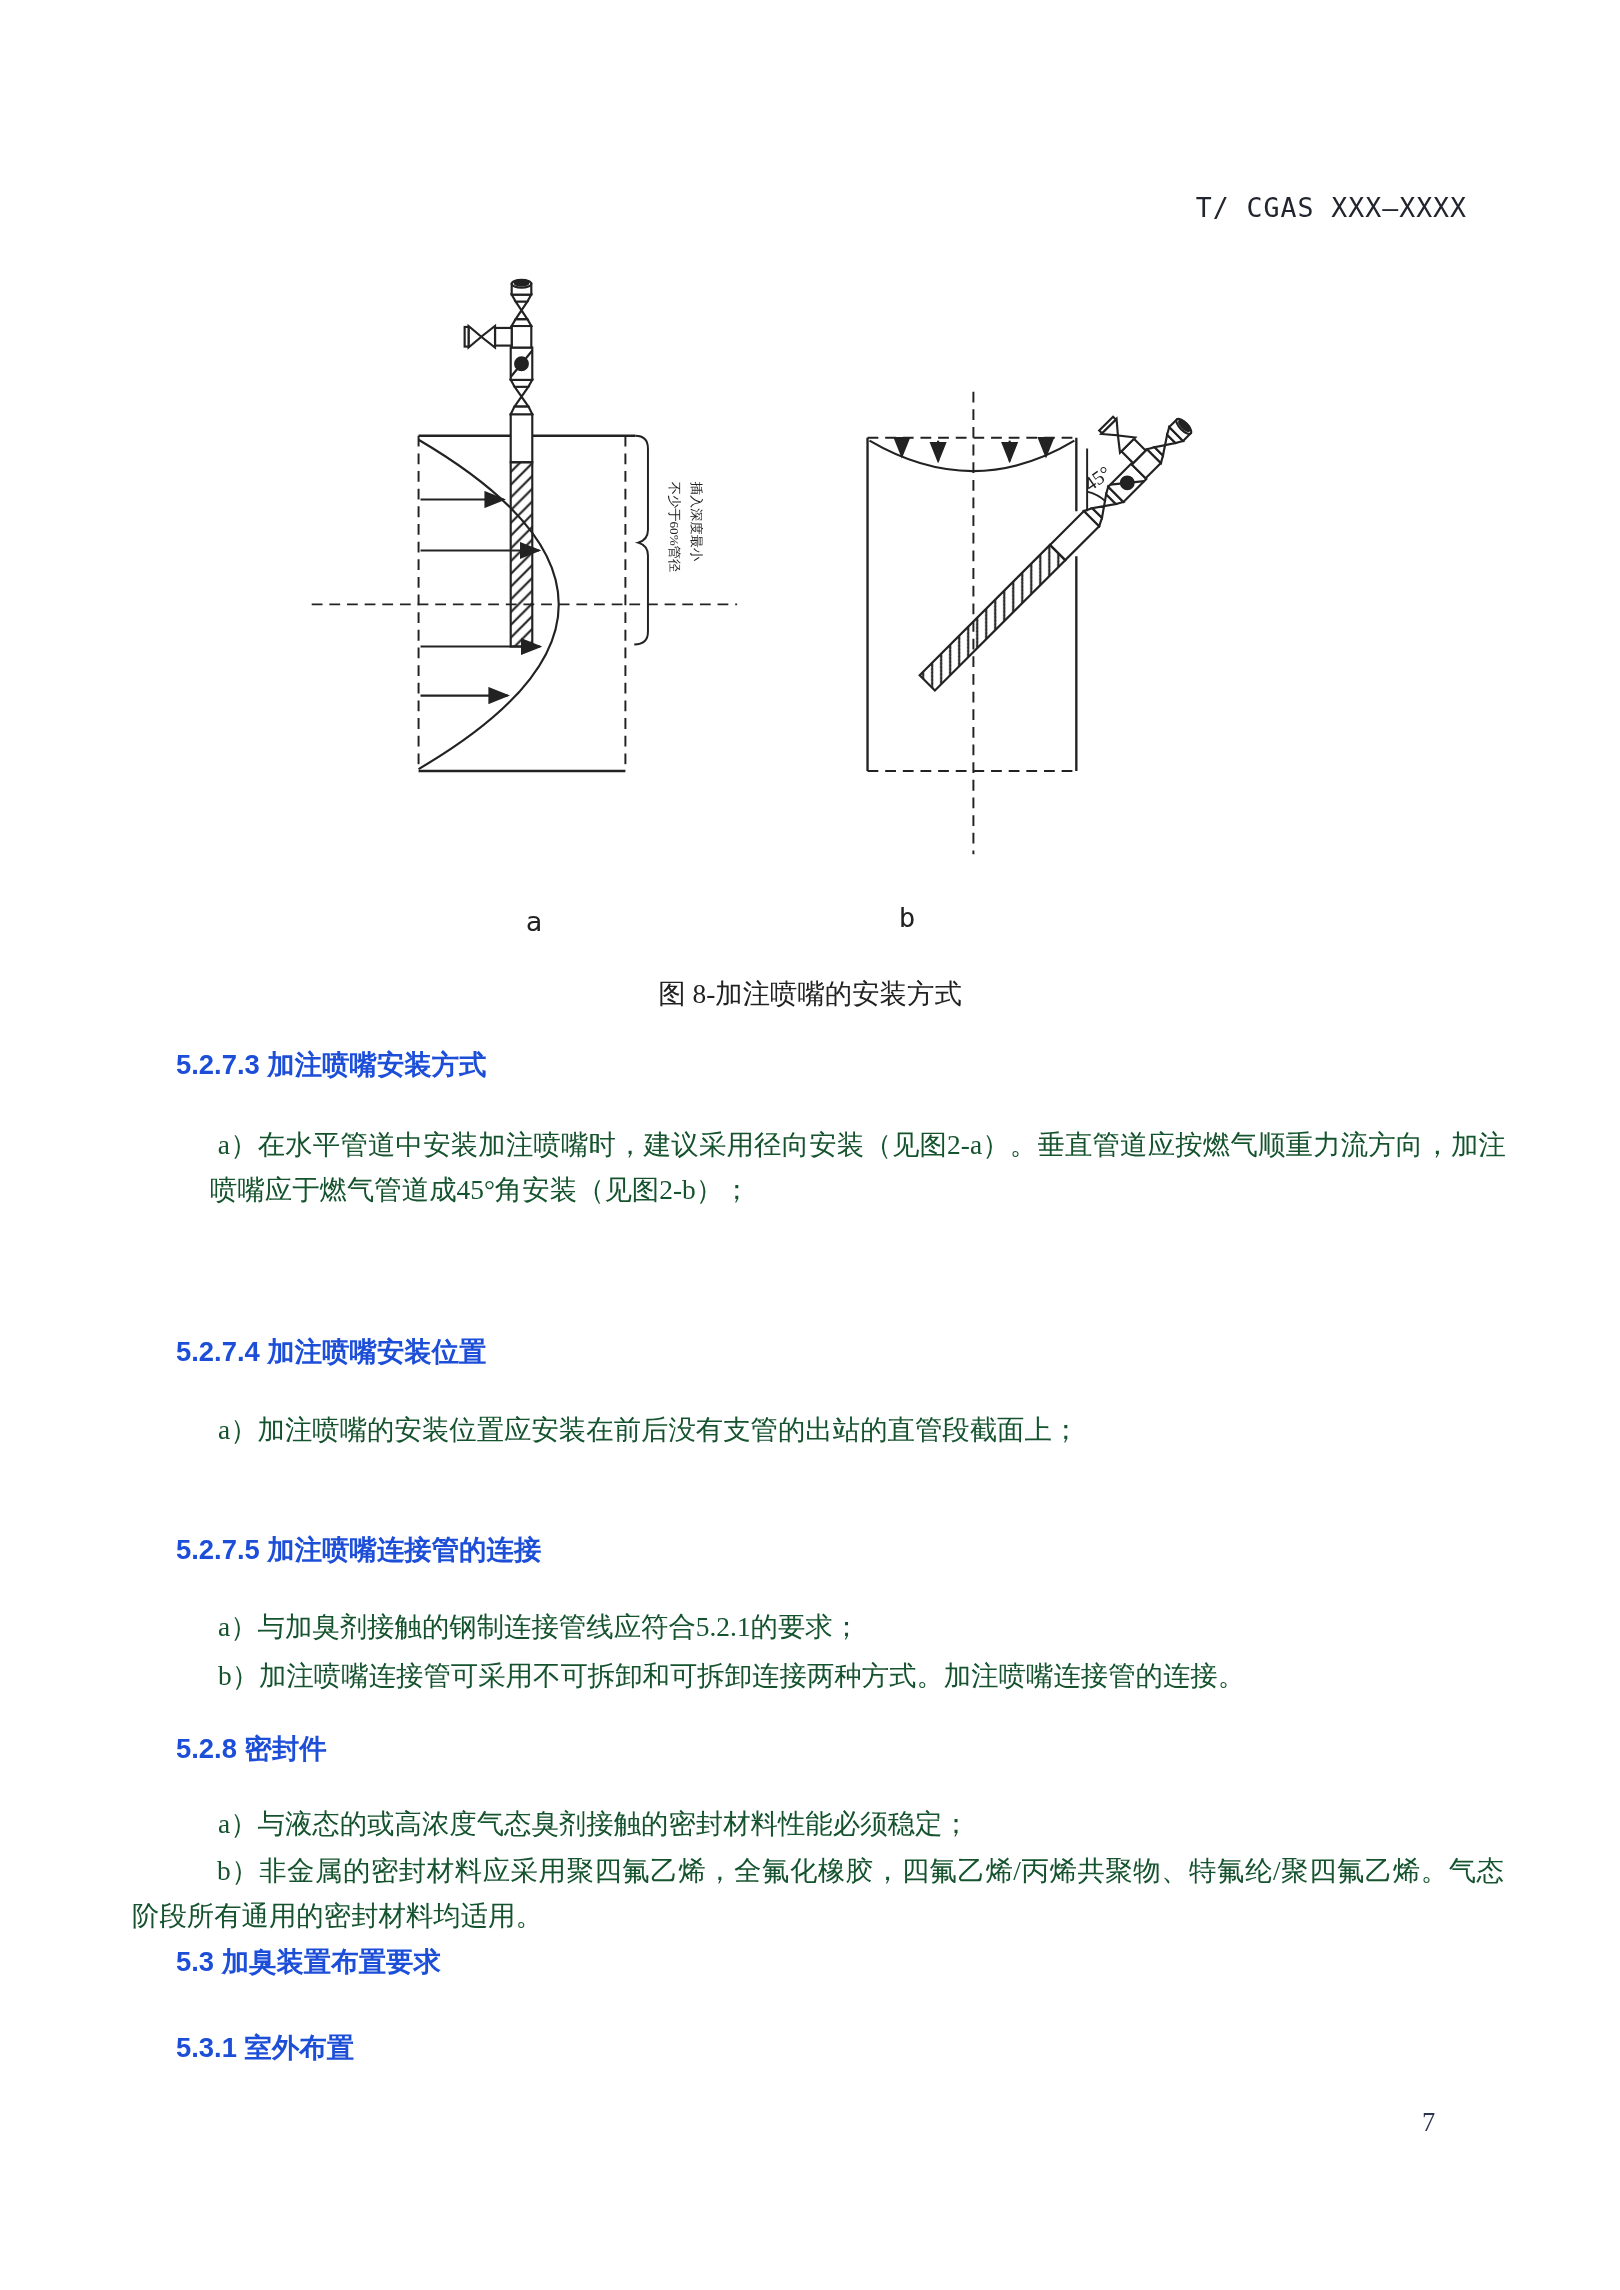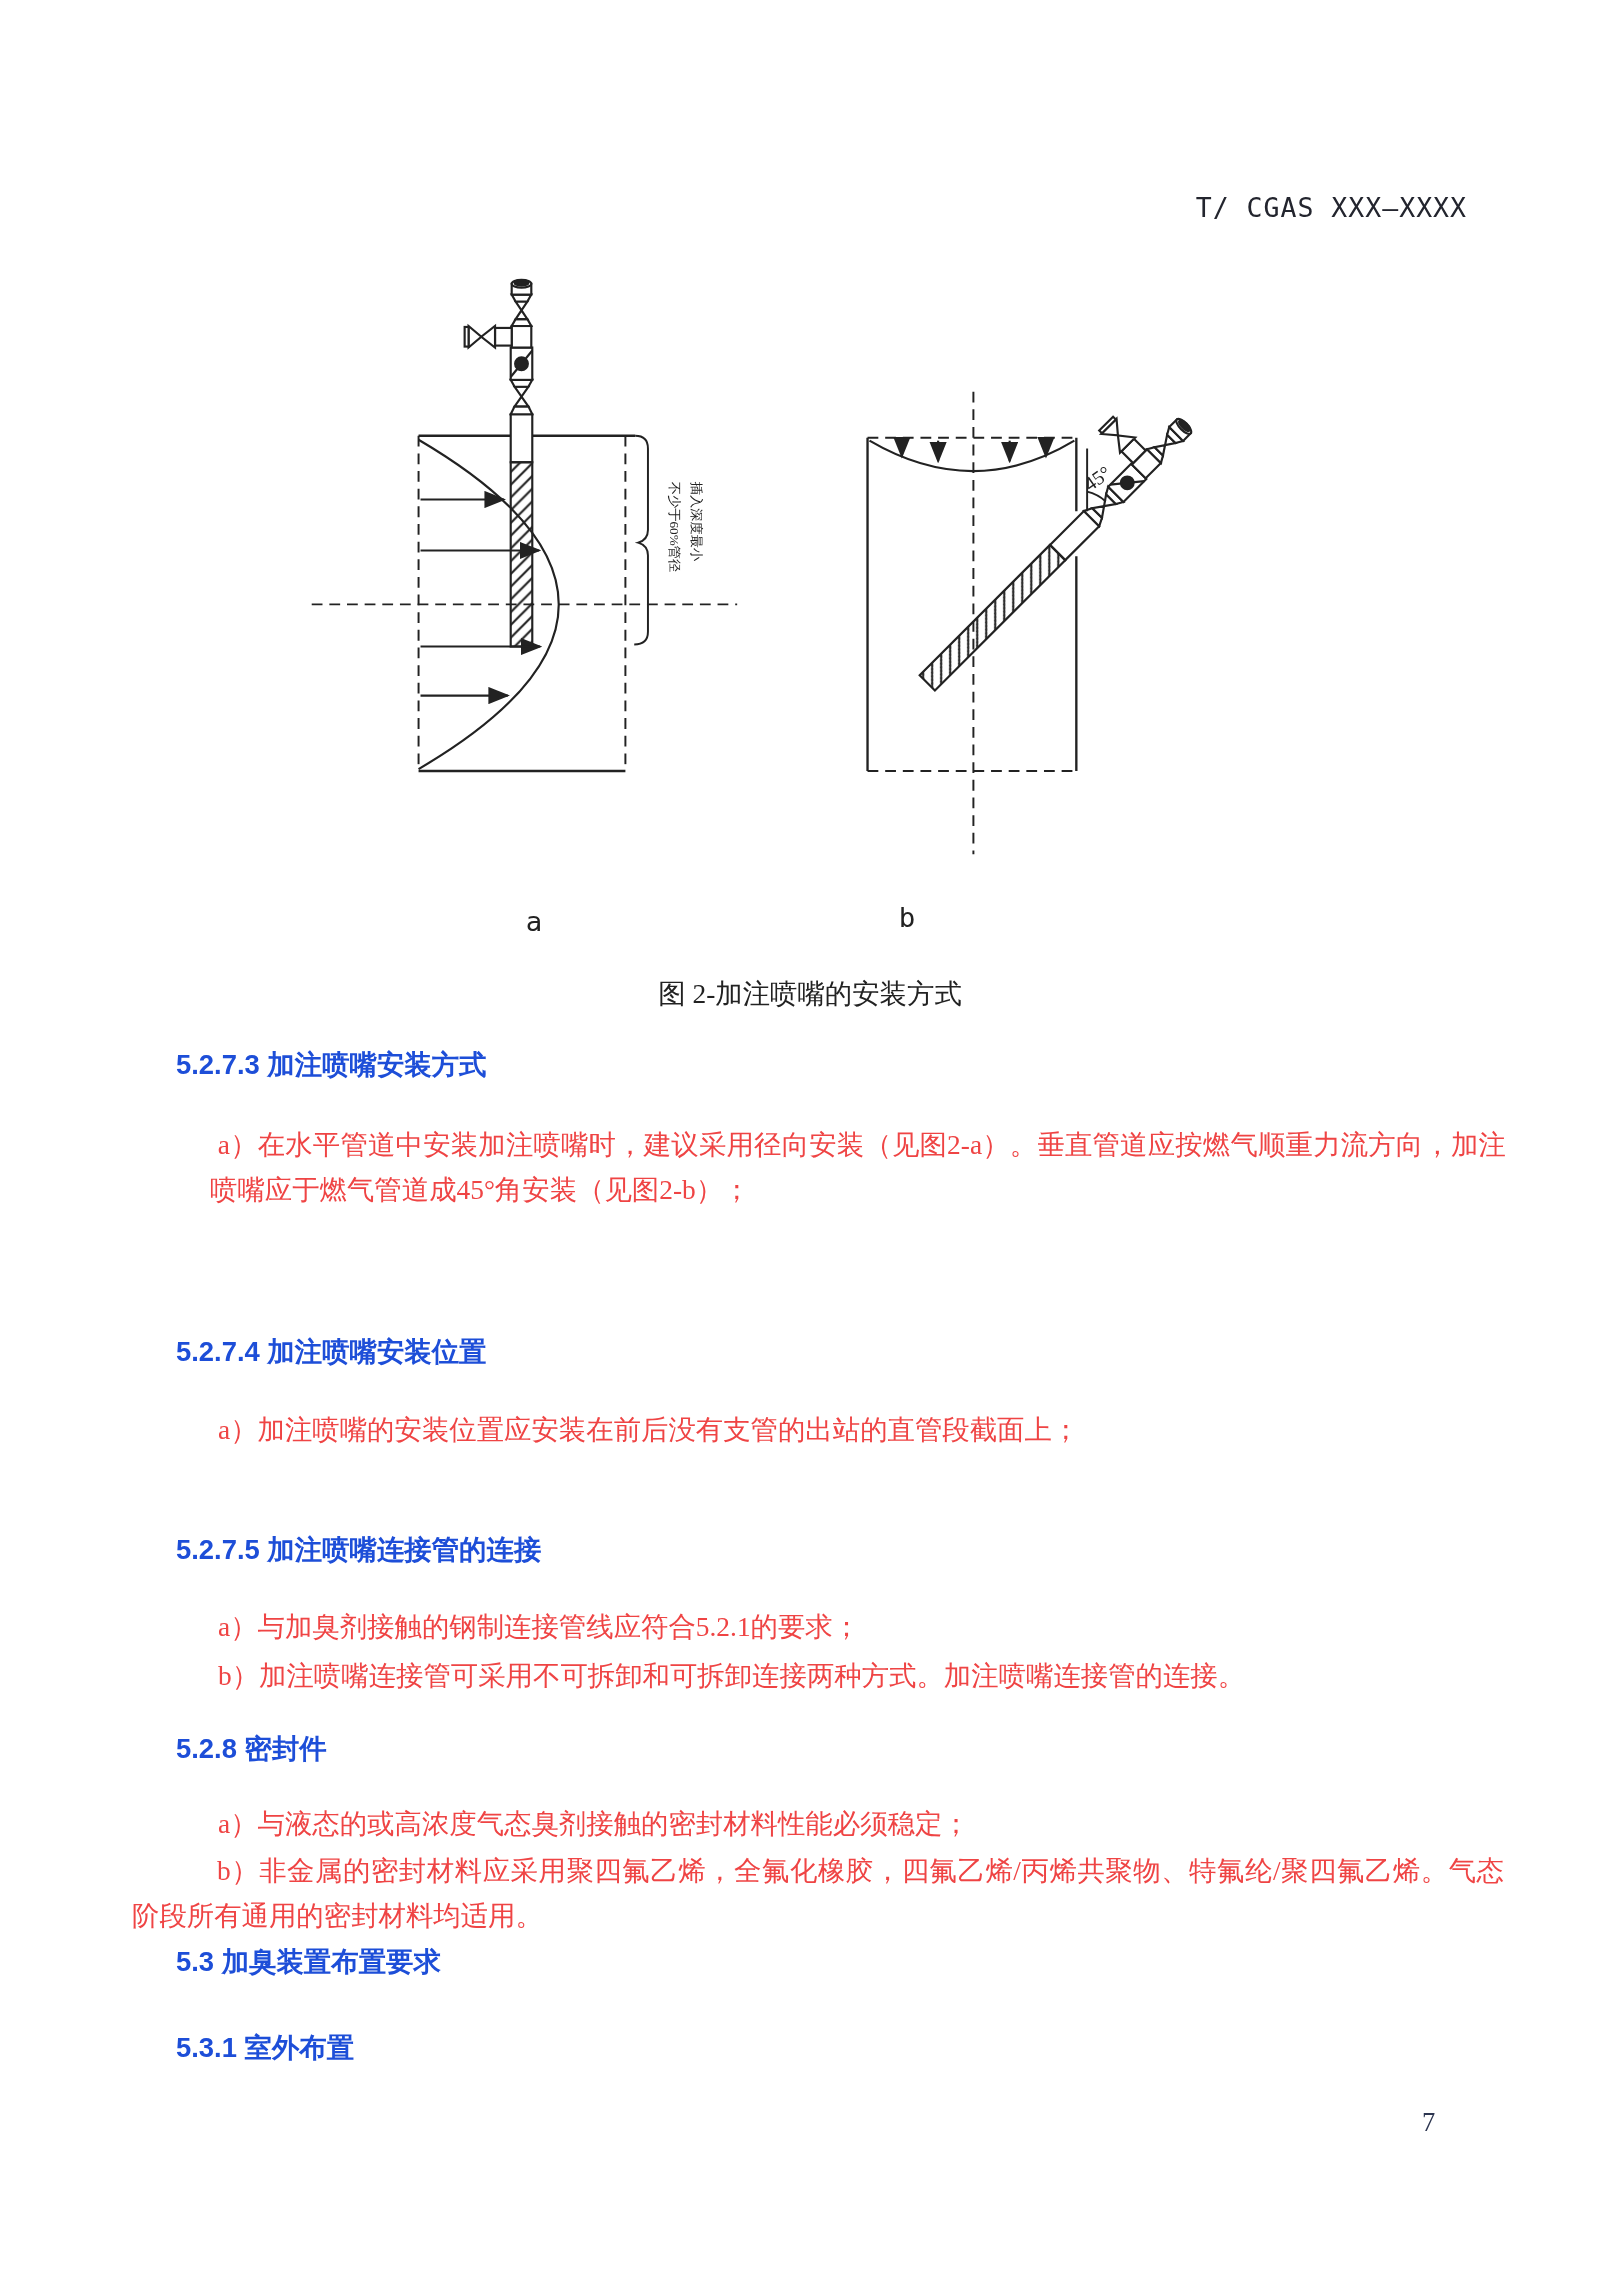--- a/index.html
+++ b/index.html
@@ -22,21 +22,21 @@
   .fig-caption{
     position:absolute;top:976px;left:0;width:1620px;text-align:center;
     font-size:27.4px;color:#222;
   }
   .sec-heading{
     position:absolute;left:176px;
     font-family:"Liberation Sans","DejaVu Sans",sans-serif;
     font-weight:bold;font-size:27.4px;color:#1d4ed8;white-space:nowrap;
   }
   .para{
-    position:absolute;font-size:27.4px;line-height:45px;color:#ef4444;
+    position:absolute;font-size:27.4px;line-height:45px;color:#14532d;
     text-align:justify;
   }
   .page-number{
     position:absolute;top:2107px;left:1404px;width:49px;text-align:center;
     font-size:26.5px;color:#2c3550;
   }
   svg text{
     font-family:"Liberation Serif","DejaVu Serif",serif;
   }
 </style>
@@ -129,21 +129,21 @@
       </g>
 
       <line x1="1109" y1="458" x2="1109" y2="522" stroke="#222" stroke-width="2"></line>
       <path d="M1109,502 A43,43 0 0 1 1128,512" stroke="#222" stroke-width="2" fill="none"></path>
       <text transform="translate(1112,502) rotate(-35)" font-size="20" fill="#222">45°</text>
     </g>
   </svg>
 
   <div class="fig-label" style="top:906px;left:534px;">a</div>
   <div class="fig-label" style="top:902px;left:907px;">b</div>
-  <div class="fig-caption">图 2-加注喷嘴的安装方式</div>
+  <div class="fig-caption">图 8-加注喷嘴的安装方式</div>
 
   <div class="sec-heading" style="top:1047px;">5.2.7.3 加注喷嘴安装方式</div>
   <div class="para" style="top:1123px;left:210px;width:1296px;text-indent:7.8px;">a）在水平管道中安装加注喷嘴时，建议采用径向安装（见图2-a）。垂直管道应按燃气顺重力流方向，加注喷嘴应于燃气管道成45°角安装（见图2-b）；</div>
 
   <div class="sec-heading" style="top:1334px;">5.2.7.4 加注喷嘴安装位置</div>
   <div class="para" style="top:1408px;left:218px;width:1296px;">a）加注喷嘴的安装位置应安装在前后没有支管的出站的直管段截面上；</div>
 
   <div class="sec-heading" style="top:1532px;">5.2.7.5 加注喷嘴连接管的连接</div>
   <div class="para" style="top:1605px;left:218px;width:1296px;">a）与加臭剂接触的钢制连接管线应符合5.2.1的要求；</div>
   <div class="para" style="top:1654px;left:218px;width:1296px;">b）加注喷嘴连接管可采用不可拆卸和可拆卸连接两种方式。加注喷嘴连接管的连接。</div>

